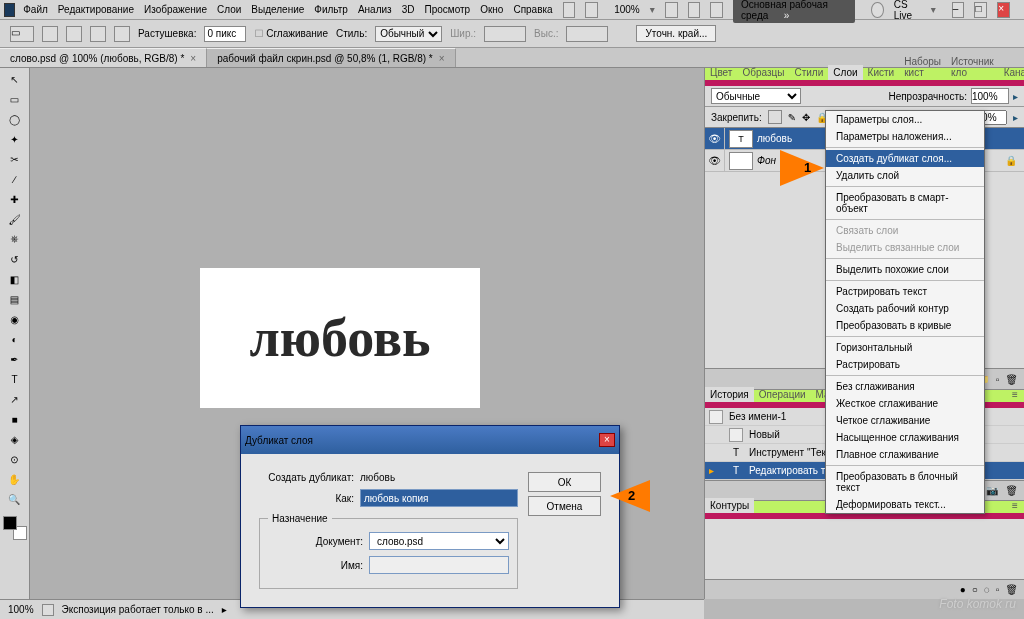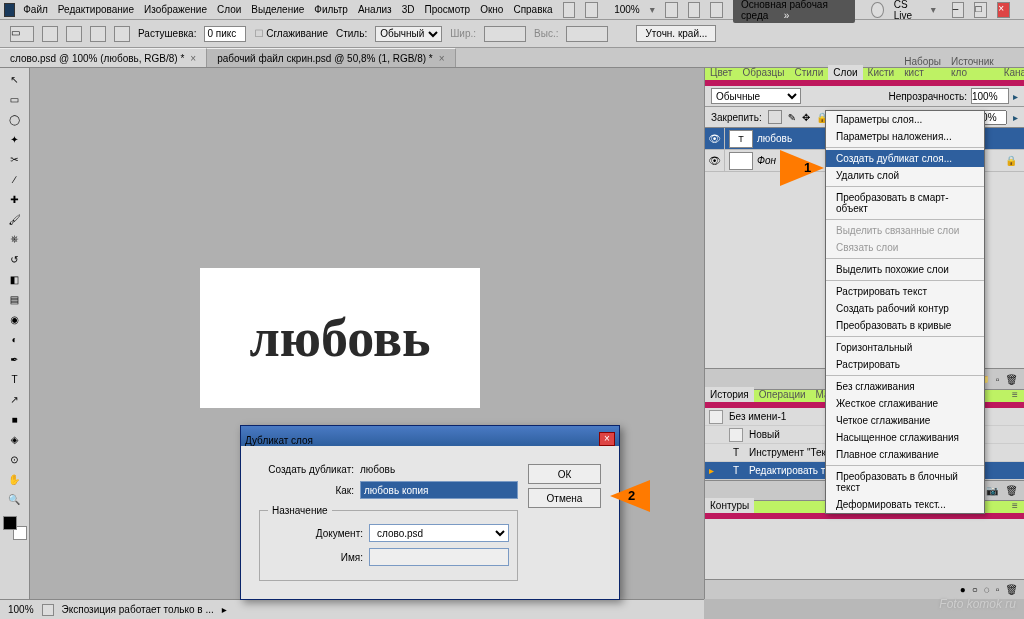--- a/index.html
+++ b/index.html
@@ -52,21 +52,21 @@
 .hist-row.sel *{color:#fff}
 .hist-icon{width:14px;height:14px;border:1px solid #999;background:#eee}
 .contour-panel{flex:1;background:#d0d0d0;border-top:1px solid #888}
 .statusbar{position:absolute;bottom:0;left:0;right:320px;height:20px;background:#d6d6d6;border-top:1px solid #888;display:flex;align-items:center;padding:0 8px;gap:8px;font-size:10px}
 .ctx-menu{position:absolute;top:110px;left:825px;width:160px;background:#f4f4f4;border:1px solid #6a6a6a;box-shadow:2px 2px 5px rgba(0,0,0,.3);z-index:50}
 .ctx-item{padding:3px 10px;font-size:10px;cursor:default}
 .ctx-item.hl{background:#2e5f9e;color:#fff}
 .ctx-item.dis{color:#999}
 .ctx-sep{height:1px;background:#bbb;margin:2px 0}
 .dialog{position:absolute;left:240px;top:425px;width:380px;background:#e6e6e6;border:1px solid #0a246a;box-shadow:3px 3px 8px rgba(0,0,0,.4);z-index:40}
-.dlg-title{height:20px;background:linear-gradient(#4a7ac4,#2e5f9e);color:#fff;font-size:11px;display:flex;align-items:flex-end;padding:0 4px}
+.dlg-title{height:28px;background:linear-gradient(#4a7ac4,#2e5f9e);color:#fff;font-size:11px;display:flex;align-items:center;padding:0 4px}
 .dlg-title .flex{flex:1}
 .dlg-close{width:16px;height:14px;background:#d44;border:1px solid #800;color:#fff;text-align:center;line-height:12px;font-size:10px}
 .dlg-body{padding:18px;display:flex;gap:10px}
 .dlg-left{flex:1}
 .dlg-row{display:flex;align-items:center;margin-bottom:6px}
 .dlg-row label{width:95px;text-align:right;margin-right:6px;font-size:10px}
 .dlg-row input,.dlg-row select{flex:1;height:18px;border:1px solid #7a9ac4;background:#fff;font-size:10px;padding:0 3px}
 .dlg-row input.sel{background:#2e5f9e;color:#fff}
 .fieldset{border:1px solid #aaa;padding:8px;margin-top:4px}
 .fieldset legend{font-size:10px;padding:0 4px}
@@ -296,22 +296,22 @@
 
 <div class="ctx-menu">
   <div class="ctx-item">Параметры слоя...</div>
   <div class="ctx-item">Параметры наложения...</div>
   <div class="ctx-sep"></div>
   <div class="ctx-item hl">Создать дубликат слоя...</div>
   <div class="ctx-item">Удалить слой</div>
   <div class="ctx-sep"></div>
   <div class="ctx-item">Преобразовать в смарт-объект</div>
   <div class="ctx-sep"></div>
+  <div class="ctx-item dis">Связать слои</div>
   <div class="ctx-item dis">Выделить связанные слои</div>
-  <div class="ctx-item dis">Связать слои</div>
   <div class="ctx-sep"></div>
   <div class="ctx-item">Выделить похожие слои</div>
   <div class="ctx-sep"></div>
   <div class="ctx-item">Растрировать текст</div>
   <div class="ctx-item">Создать рабочий контур</div>
   <div class="ctx-item">Преобразовать в кривые</div>
   <div class="ctx-sep"></div>
   <div class="ctx-item">Горизонтальный</div>
   <div class="ctx-item">Растрировать</div>
   <div class="ctx-sep"></div>

